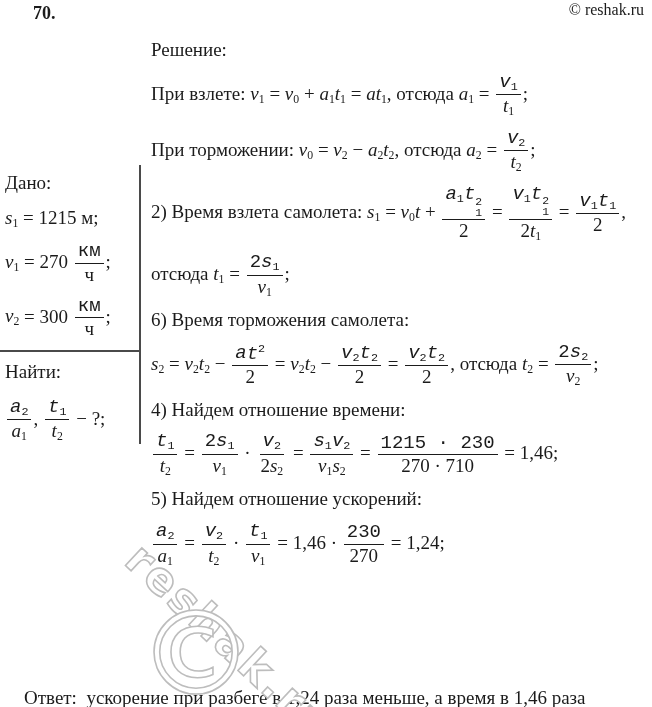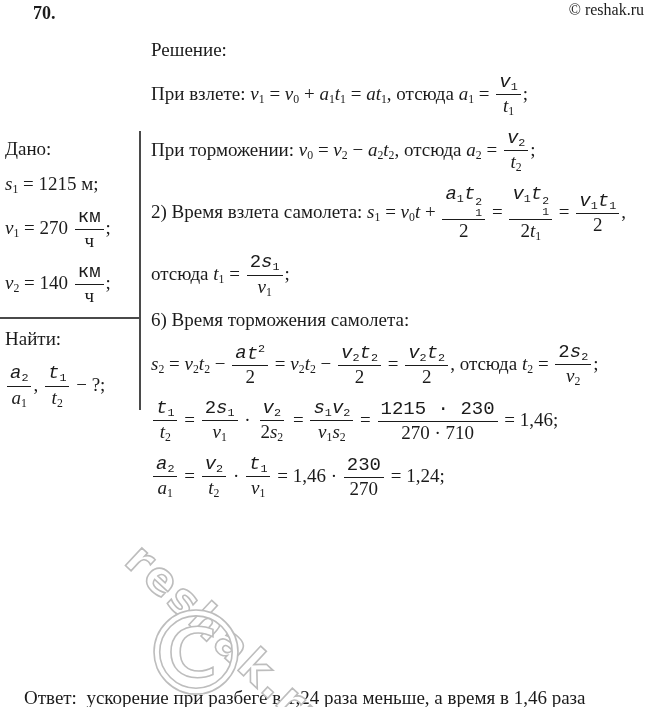--- a/index.html
+++ b/index.html
@@ -72,37 +72,39 @@
     <span class="site-credit">© reshak.ru</span>
   </div>
 
   <div class="main">
 
     <div class="left-col">
       <div class="col-title">Дано:</div>
       <div id="given-items">
           <div class="given-line math-line"><span class="mvar">s<sub>1</sub></span><span class="mtxt"> = 1215 м;</span></div>
           <div class="given-line math-line"><span class="mvar">v<sub>1</sub></span><span class="mtxt"> = 270 </span><span class="frac"><span class="fnum"><span class="mtxt">км</span></span><span class="fden"><span class="mtxt">ч</span></span></span><span class="mtxt">;</span></div>
-          <div class="given-line math-line"><span class="mvar">v<sub>2</sub></span><span class="mtxt"> = 140 </span><span class="frac"><span class="fnum"><span class="mtxt">км</span></span><span class="fden"><span class="mtxt">ч</span></span></span><span class="mtxt">;</span></div>
+          <div class="given-line math-line"><span class="mvar">v<sub>2</sub></span><span class="mtxt"> = 300 </span><span class="frac"><span class="fnum"><span class="mtxt">км</span></span><span class="fden"><span class="mtxt">ч</span></span></span><span class="mtxt">;</span></div>
         </div>
       <hr class="divider">
       <div class="col-title">Найти:</div>
       <div class="math-line find-expr"><span class="frac"><span class="fnum"><span class="mvar">a<sub>2</sub></span></span><span class="fden"><span class="mvar">a<sub>1</sub></span></span></span><span class="mtxt">, </span><span class="frac"><span class="fnum"><span class="mvar">t<sub>1</sub></span></span><span class="fden"><span class="mvar">t<sub>2</sub></span></span></span><span class="mtxt"> − ?;</span></div>
     </div>
 
     <div class="right-col">
       <div class="col-title">Решение:</div>
       <div id="solution-lines">
           <div class="sol-line math-line"><span class="mtxt">При взлете: </span><span class="mvar">v<sub>1</sub></span><span class="mtxt"> = </span><span class="mvar">v<sub>0</sub></span><span class="mtxt"> + </span><span class="mvar">a<sub>1</sub></span><span class="mvar">t<sub>1</sub></span><span class="mtxt"> = </span><span class="mvar">a</span><span class="mvar">t<sub>1</sub></span><span class="mtxt">, отсюда </span><span class="mvar">a<sub>1</sub></span><span class="mtxt"> = </span><span class="frac"><span class="fnum"><span class="mvar">v<sub>1</sub></span></span><span class="fden"><span class="mvar">t<sub>1</sub></span></span></span><span class="mtxt">;</span></div>
           <div class="sol-line math-line"><span class="mtxt">При торможении: </span><span class="mvar">v<sub>0</sub></span><span class="mtxt"> = </span><span class="mvar">v<sub>2</sub></span><span class="mtxt"> − </span><span class="mvar">a<sub>2</sub></span><span class="mvar">t<sub>2</sub></span><span class="mtxt">, отсюда </span><span class="mvar">a<sub>2</sub></span><span class="mtxt"> = </span><span class="frac"><span class="fnum"><span class="mvar">v<sub>2</sub></span></span><span class="fden"><span class="mvar">t<sub>2</sub></span></span></span><span class="mtxt">;</span></div>
           <div class="sol-line math-line"><span class="mtxt">2) Время взлета самолета: </span><span class="mvar">s<sub>1</sub></span><span class="mtxt"> = </span><span class="mvar">v<sub>0</sub></span><span class="mvar">t</span><span class="mtxt"> + </span><span class="frac"><span class="fnum"><span class="mvar">a<sub>1</sub></span><span class="mvar">t<span class="supsub"><span class="ssup">2</span><span class="ssub">1</span></span></span></span><span class="fden"><span class="mtxt">2</span></span></span><span class="mtxt"> = </span><span class="frac"><span class="fnum"><span class="mvar">v<sub>1</sub></span><span class="mvar">t<span class="supsub"><span class="ssup">2</span><span class="ssub">1</span></span></span></span><span class="fden"><span class="mtxt">2</span><span class="mvar">t<sub>1</sub></span></span></span><span class="mtxt"> = </span><span class="frac"><span class="fnum"><span class="mvar">v<sub>1</sub></span><span class="mvar">t<sub>1</sub></span></span><span class="fden"><span class="mtxt">2</span></span></span><span class="mtxt">,</span></div>
           <div class="sol-line math-line"><span class="mtxt">отсюда </span><span class="mvar">t<sub>1</sub></span><span class="mtxt"> = </span><span class="frac"><span class="fnum"><span class="mtxt">2</span><span class="mvar">s<sub>1</sub></span></span><span class="fden"><span class="mvar">v<sub>1</sub></span></span></span><span class="mtxt">;</span></div>
           <div class="sol-line math-line"><span class="mtxt">6) Время торможения самолета:</span></div>
           <div class="sol-line math-line"><span class="mvar">s<sub>2</sub></span><span class="mtxt"> = </span><span class="mvar">v<sub>2</sub></span><span class="mvar">t<sub>2</sub></span><span class="mtxt"> − </span><span class="frac"><span class="fnum"><span class="mvar">a</span><span class="mvar">t<sup>2</sup></span></span><span class="fden"><span class="mtxt">2</span></span></span><span class="mtxt"> = </span><span class="mvar">v<sub>2</sub></span><span class="mvar">t<sub>2</sub></span><span class="mtxt"> − </span><span class="frac"><span class="fnum"><span class="mvar">v<sub>2</sub></span><span class="mvar">t<sub>2</sub></span></span><span class="fden"><span class="mtxt">2</span></span></span><span class="mtxt"> = </span><span class="frac"><span class="fnum"><span class="mvar">v<sub>2</sub></span><span class="mvar">t<sub>2</sub></span></span><span class="fden"><span class="mtxt">2</span></span></span><span class="mtxt">, отсюда </span><span class="mvar">t<sub>2</sub></span><span class="mtxt"> = </span><span class="frac"><span class="fnum"><span class="mtxt">2</span><span class="mvar">s<sub>2</sub></span></span><span class="fden"><span class="mvar">v<sub>2</sub></span></span></span><span class="mtxt">;</span></div>
+          <div class="sol-line math-line"><span class="mtxt">4) Найдем отношение времени:</span></div>
           <div class="sol-line math-line"><span class="frac"><span class="fnum"><span class="mvar">t<sub>1</sub></span></span><span class="fden"><span class="mvar">t<sub>2</sub></span></span></span><span class="mtxt"> = </span><span class="frac"><span class="fnum"><span class="mtxt">2</span><span class="mvar">s<sub>1</sub></span></span><span class="fden"><span class="mvar">v<sub>1</sub></span></span></span><span class="mtxt"> · </span><span class="frac"><span class="fnum"><span class="mvar">v<sub>2</sub></span></span><span class="fden"><span class="mtxt">2</span><span class="mvar">s<sub>2</sub></span></span></span><span class="mtxt"> = </span><span class="frac"><span class="fnum"><span class="mvar">s<sub>1</sub></span><span class="mvar">v<sub>2</sub></span></span><span class="fden"><span class="mvar">v<sub>1</sub></span><span class="mvar">s<sub>2</sub></span></span></span><span class="mtxt"> = </span><span class="frac"><span class="fnum"><span class="mtxt">1215 · 230</span></span><span class="fden"><span class="mtxt">270 · 710</span></span></span><span class="mtxt"> = 1,46;</span></div>
+          <div class="sol-line math-line"><span class="mtxt">5) Найдем отношение ускорений:</span></div>
           <div class="sol-line math-line"><span class="frac"><span class="fnum"><span class="mvar">a<sub>2</sub></span></span><span class="fden"><span class="mvar">a<sub>1</sub></span></span></span><span class="mtxt"> = </span><span class="frac"><span class="fnum"><span class="mvar">v<sub>2</sub></span></span><span class="fden"><span class="mvar">t<sub>2</sub></span></span></span><span class="mtxt"> · </span><span class="frac"><span class="fnum"><span class="mvar">t<sub>1</sub></span></span><span class="fden"><span class="mvar">v<sub>1</sub></span></span></span><span class="mtxt"> = 1,46 · </span><span class="frac"><span class="fnum"><span class="mtxt">230</span></span><span class="fden"><span class="mtxt">270</span></span></span><span class="mtxt"> = 1,24;</span></div>
         </div>
     </div>
 
   </div>
 
   <div class="answer">
     <span class="answer-label">Ответ:  </span><span>ускорение при разбеге в 1,24 раза меньше, а время в 1,46 раза больше.</span>
   </div>
 

